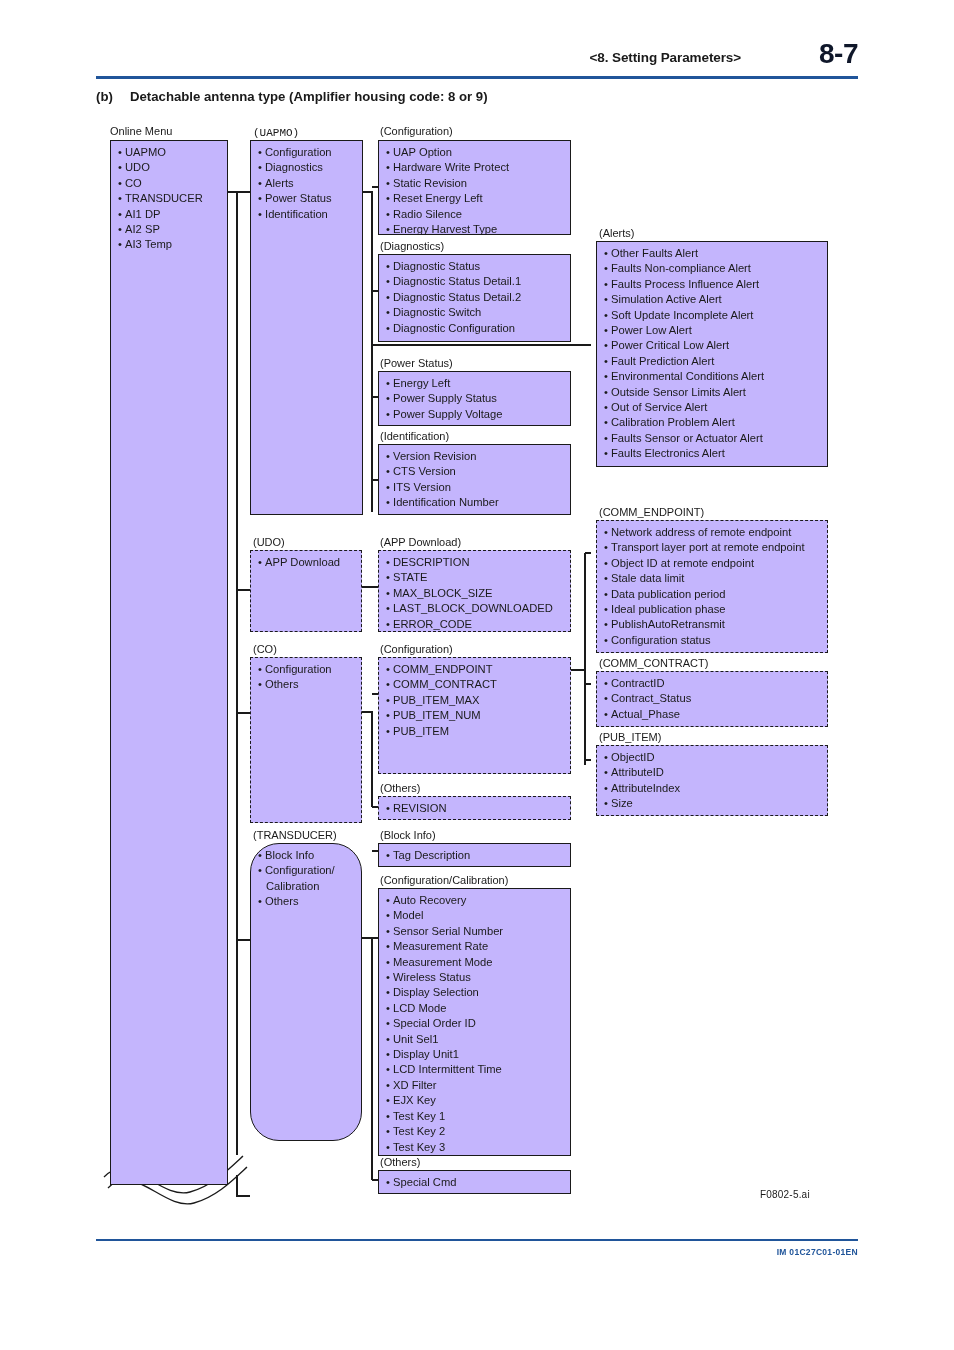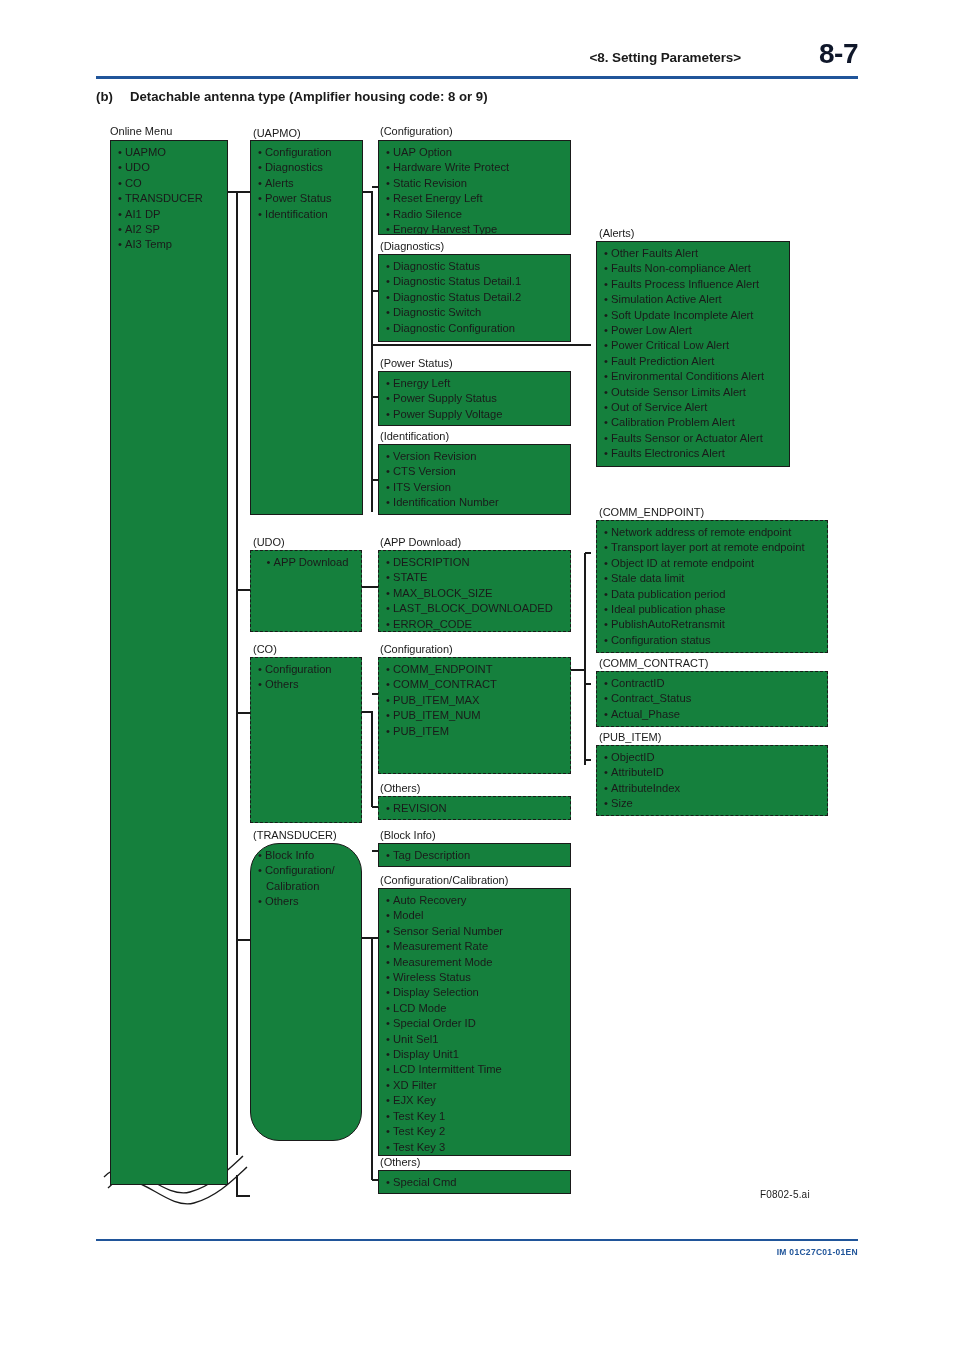--- a/index.html
+++ b/index.html
@@ -41,21 +41,21 @@
 
   
   #diagram { position:absolute; left:0; top:0; width:954px; height:1280px; }
   #diagram svg { position:absolute; left:0; top:0; }
 
   .cap {
     position:absolute; font-size:11px; color:#1a1a1a; white-space:nowrap;
     line-height:14px;
   }
   .box {
-    position:absolute; border:1.2px solid #1a1a1a; background:#15803d;
+    position:absolute; border:1.2px solid #1a1a1a; background:#c4b5fd;
     padding:4px 4px 4px 7px;
   }
   .box.dashed { border:1.4px dashed #1a1a1a; }
   .box ul { margin:0; padding:0; list-style:none; }
   .box li {
     font-size:11.2px; line-height:15.4px; color:#1a1a1a;
     white-space:nowrap; text-indent:-8px; padding-left:8px;
   }
   .box li::before { content:"\2022\00a0"; }
   .box li.cont::before { content:""; }
@@ -144,21 +144,21 @@
       <li>UAPMO</li>
       <li>UDO</li>
       <li>CO</li>
       <li>TRANSDUCER</li>
       <li>AI1 DP</li>
       <li>AI2 SP</li>
       <li>AI3 Temp</li>
     </ul>
   </div>
 
-  <div class="cap" style="left:253px; top:126px;">(UAPMO)</div>
+  <div class="cap" style="left:253px; top:126px;font-family:Liberation Mono, monospace;">(UAPMO)</div>
   <div class="box" style="left:250px; top:140px; width:113px; height:375px;">
     <ul>
       <li>Configuration</li>
       <li>Diagnostics</li>
       <li>Alerts</li>
       <li>Power Status</li>
       <li>Identification</li>
     </ul>
   </div>
 
@@ -198,41 +198,41 @@
   <div class="box" style="left:378px; top:444px; width:193px; height:71px;">
     <ul>
       <li>Version Revision</li>
       <li>CTS Version</li>
       <li>ITS Version</li>
       <li>Identification Number</li>
     </ul>
   </div>
 
   <div class="cap" style="left:599px; top:226px;">(Alerts)</div>
-  <div class="box" style="left:596px; top:241px; width:194px; height:226px;">
+  <div class="box" style="left:596px; top:241px; width:232px; height:226px;">
     <ul>
       <li>Other Faults Alert</li>
       <li>Faults Non-compliance Alert</li>
       <li>Faults Process Influence Alert</li>
       <li>Simulation Active Alert</li>
       <li>Soft Update Incomplete Alert</li>
       <li>Power Low Alert</li>
       <li>Power Critical Low Alert</li>
       <li>Fault Prediction Alert</li>
       <li>Environmental Conditions Alert</li>
       <li>Outside Sensor Limits Alert</li>
       <li>Out of Service Alert</li>
       <li>Calibration Problem Alert</li>
       <li>Faults Sensor or Actuator Alert</li>
       <li>Faults Electronics Alert</li>
     </ul>
   </div>
 
   <div class="cap" style="left:253px; top:535px;">(UDO)</div>
-  <div class="box dashed" style="left:250px; top:550px; width:112px; height:82px;text-align:center;">
+  <div class="box dashed" style="left:250px; top:550px; width:112px; height:82px;">
     <ul>
       <li>APP Download</li>
     </ul>
   </div>
 
   <div class="cap" style="left:380px; top:535px;">(APP Download)</div>
   <div class="box dashed" style="left:378px; top:550px; width:193px; height:82px;">
     <ul>
       <li>DESCRIPTION</li>
       <li>STATE</li>

